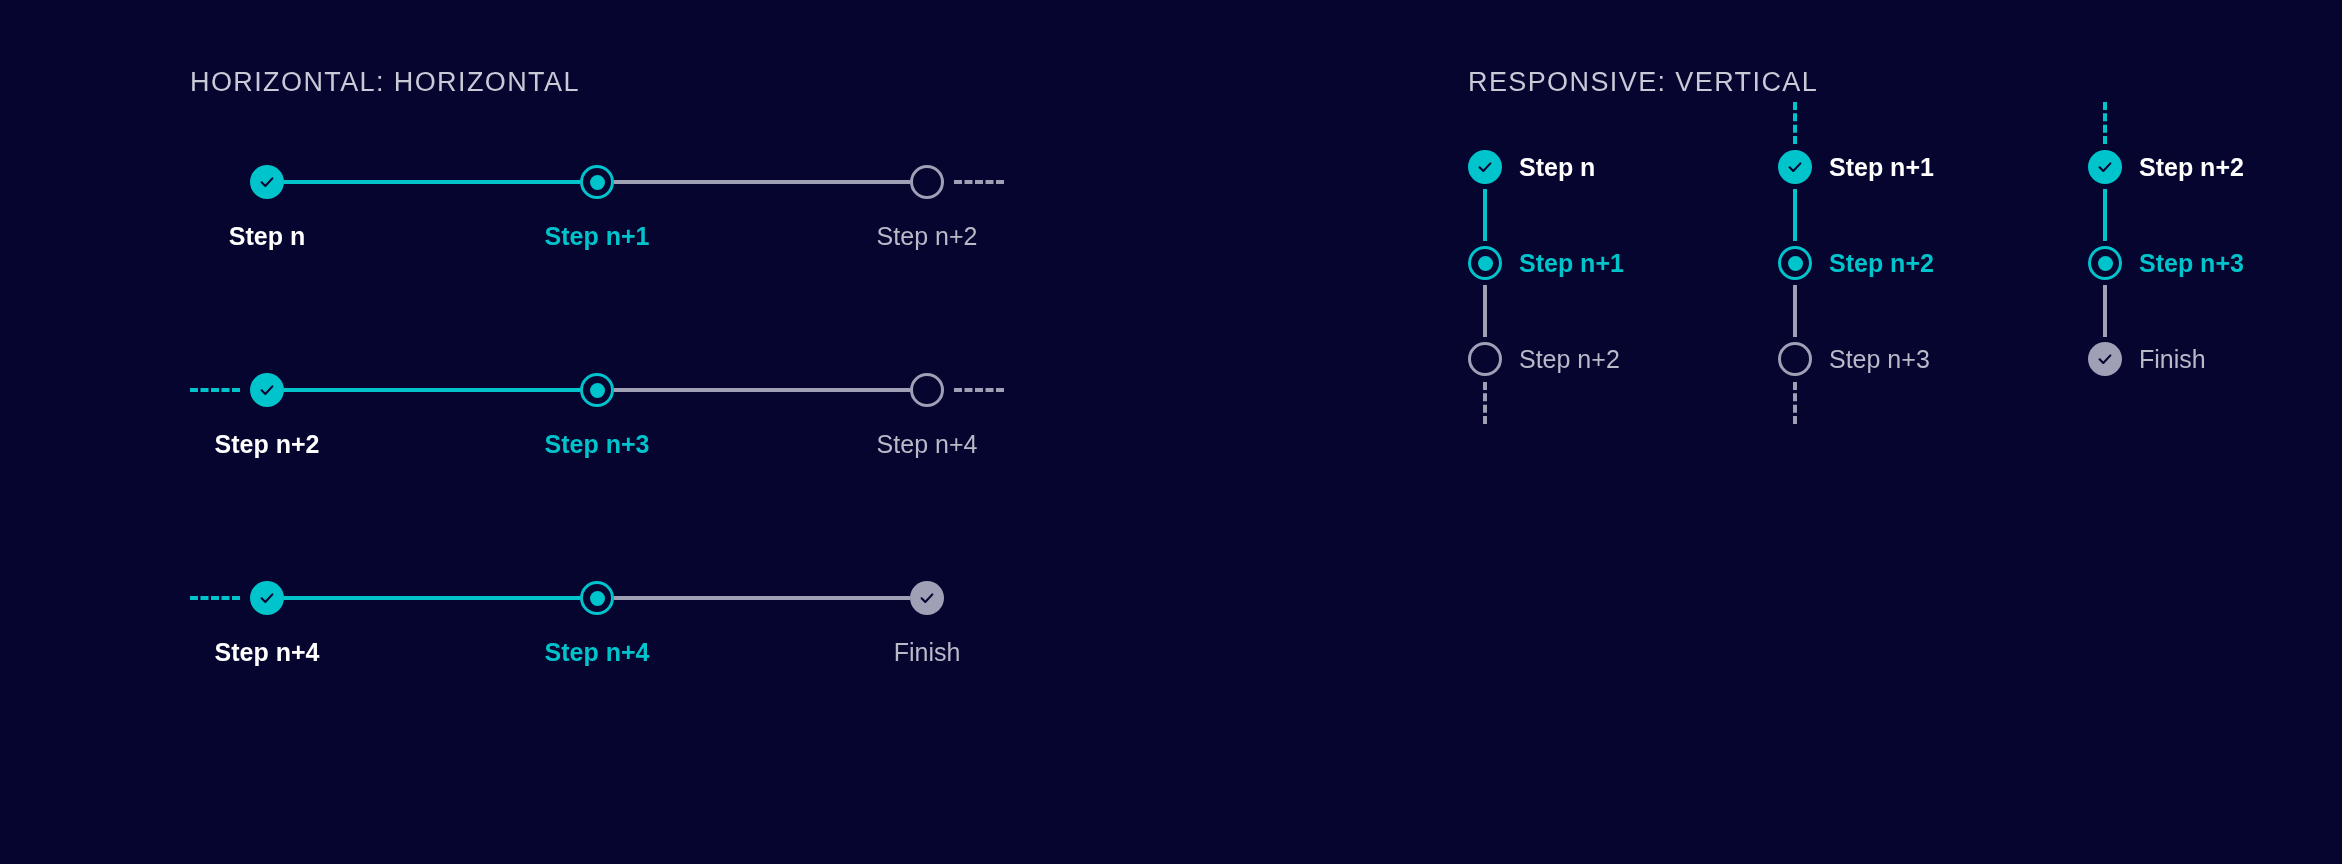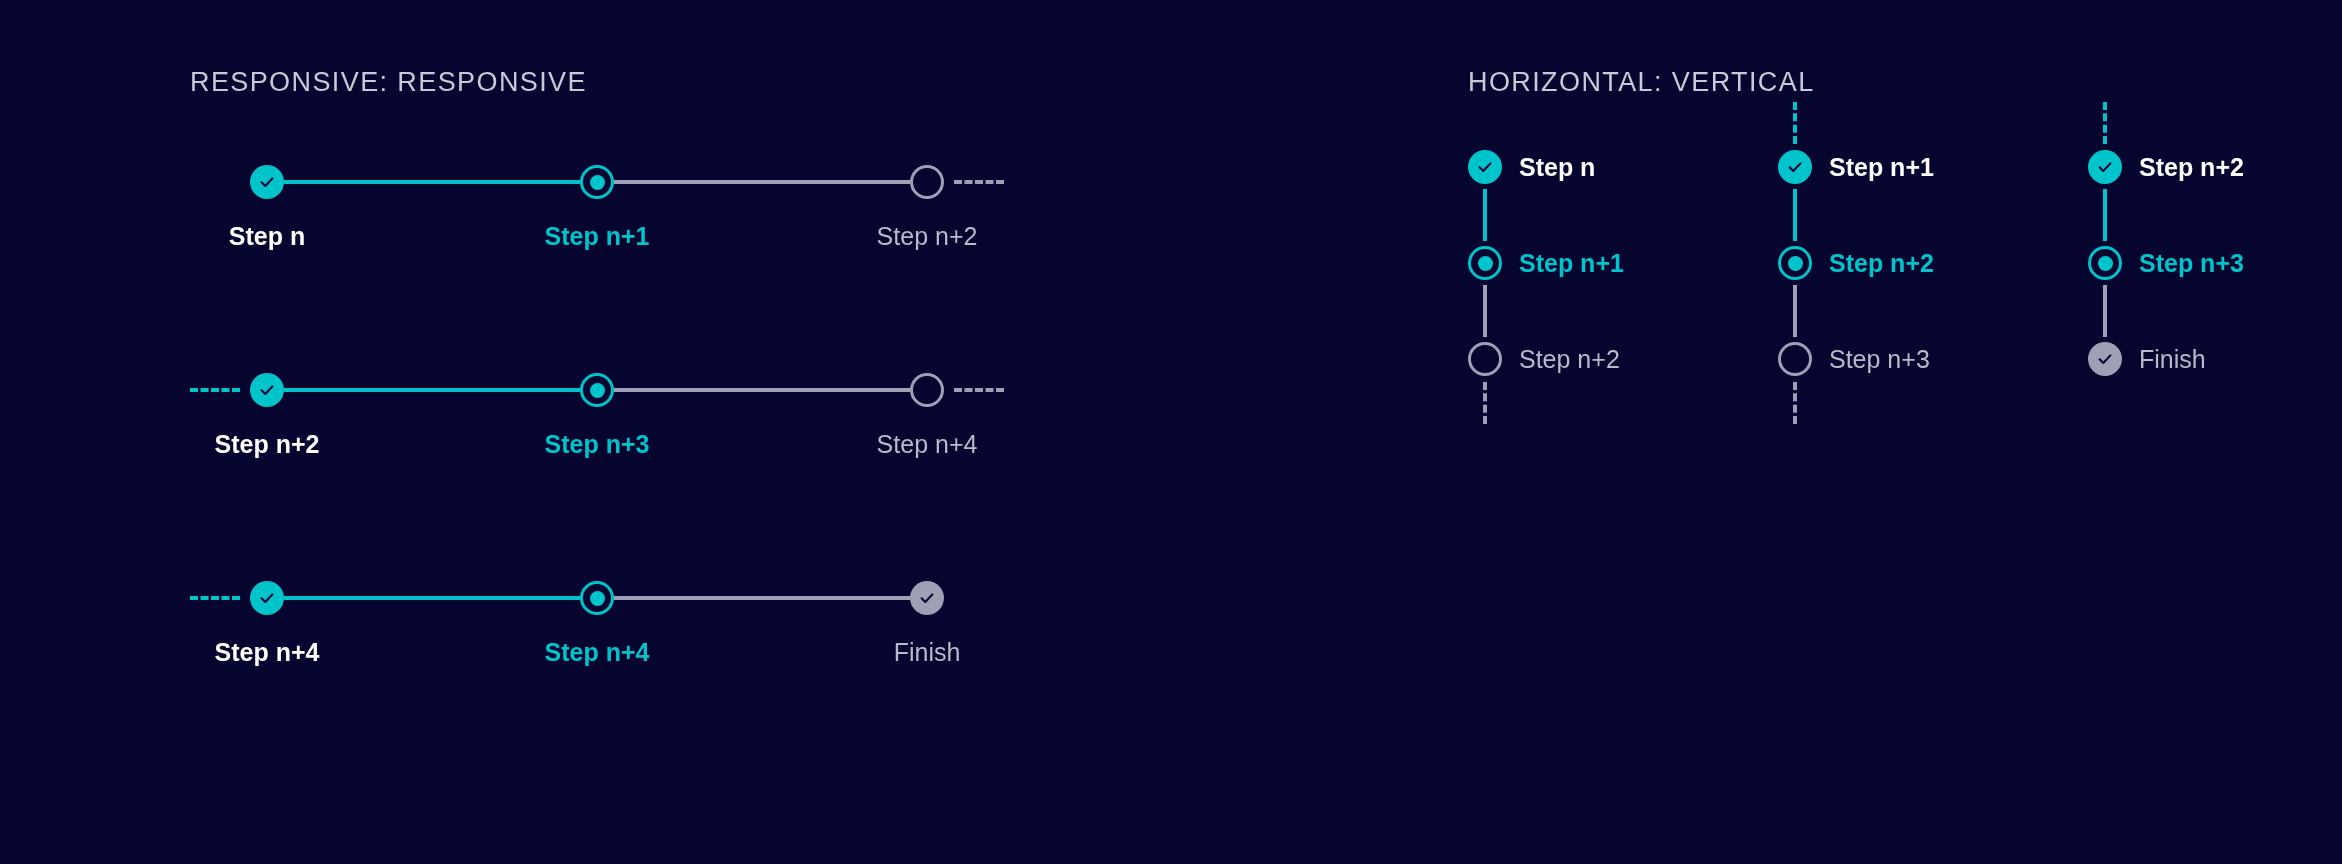--- a/index.html
+++ b/index.html
@@ -141,21 +141,21 @@
     left:15px;
     width:0;
     border-left:4px dashed var(--muted);
   }
   .v-dash.done{border-left-color:var(--accent);}
 </style>
 </head>
 <body>
 
 <div class="panel" id="panel-horizontal">
-  <div class="section-heading">RESPONSIVE: RESPONSIVE</div>
+  <div class="section-heading">HORIZONTAL: HORIZONTAL</div>
   <div class="h-rows" id="h-rows">
       <div class="h-row">
         <div class="h-track">
           <div class="lead-dash hidden"></div>
           <div class="node done">
             <span>
               <svg width="20" height="20" viewBox="0 0 20 20" aria-hidden="true">
                 <path d="M4.6 10.3 L8.3 14 L15.4 6.4" fill="none" stroke="#050530" stroke-width="2.1" stroke-linecap="round" stroke-linejoin="round"></path>
               </svg>
             </span>
@@ -225,21 +225,21 @@
         <div class="h-labels">
           <div class="h-label done" style="left: 77px;">Step n+4</div>
           <div class="h-label active" style="left: 407px;">Step n+4</div>
           <div class="h-label pending" style="left: 737px;">Finish</div>
         </div>
       </div>
     </div>
 </div>
 
 <div class="panel" id="panel-vertical">
-  <div class="section-heading">HORIZONTAL: VERTICAL</div>
+  <div class="section-heading">RESPONSIVE: VERTICAL</div>
   <div class="v-cols" id="v-cols">
       <div class="v-col">
         <div class="v-item">
           <div class="node done">
             <span>
               <svg width="20" height="20" viewBox="0 0 20 20" aria-hidden="true">
                 <path d="M4.6 10.3 L8.3 14 L15.4 6.4" fill="none" stroke="#050530" stroke-width="2.1" stroke-linecap="round" stroke-linejoin="round"></path>
               </svg>
             </span>
           </div>

